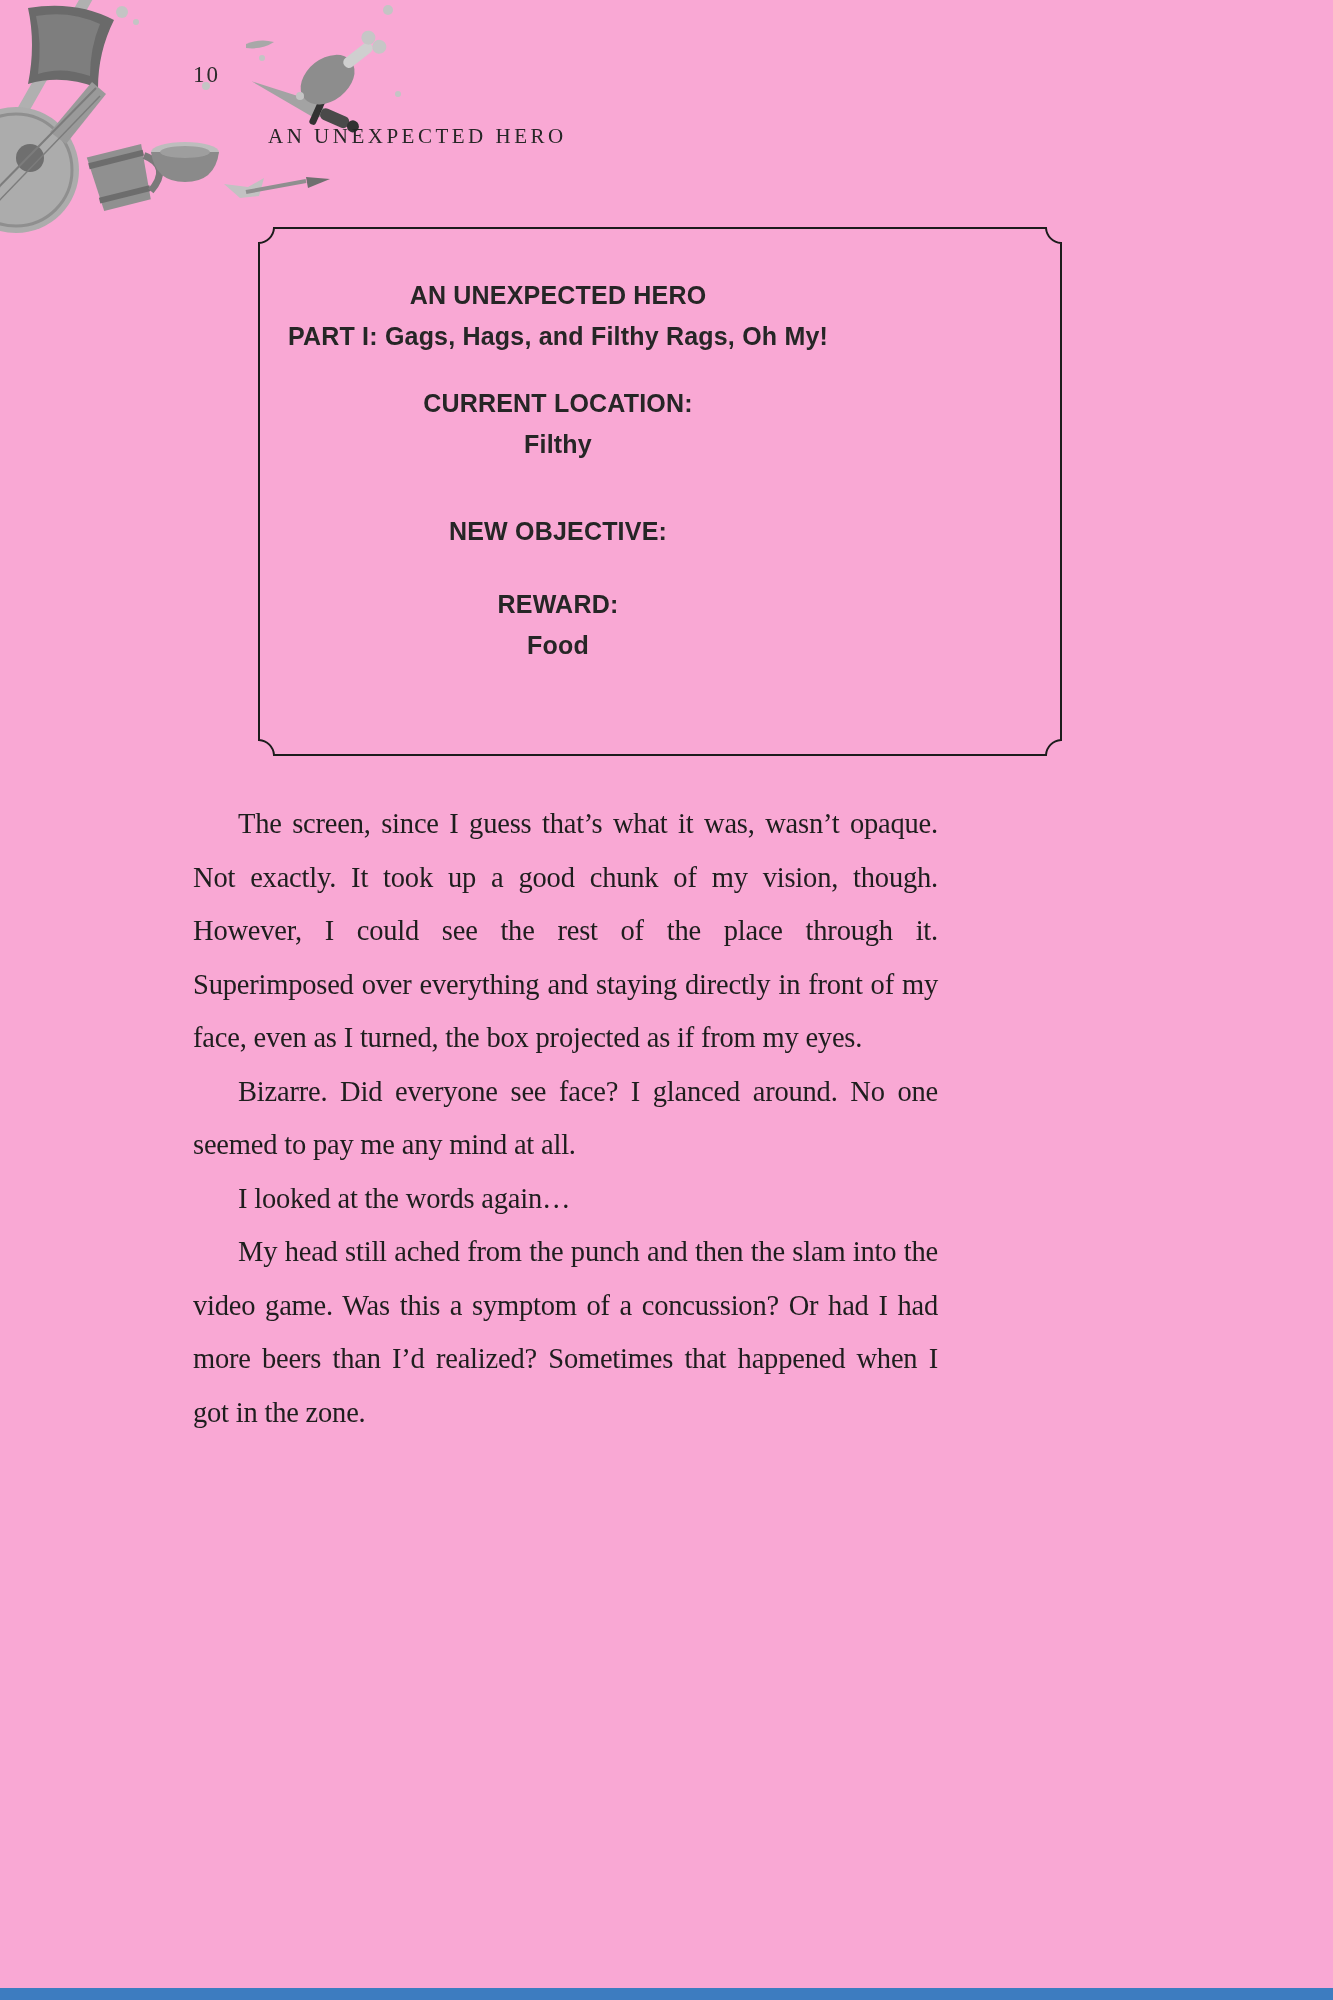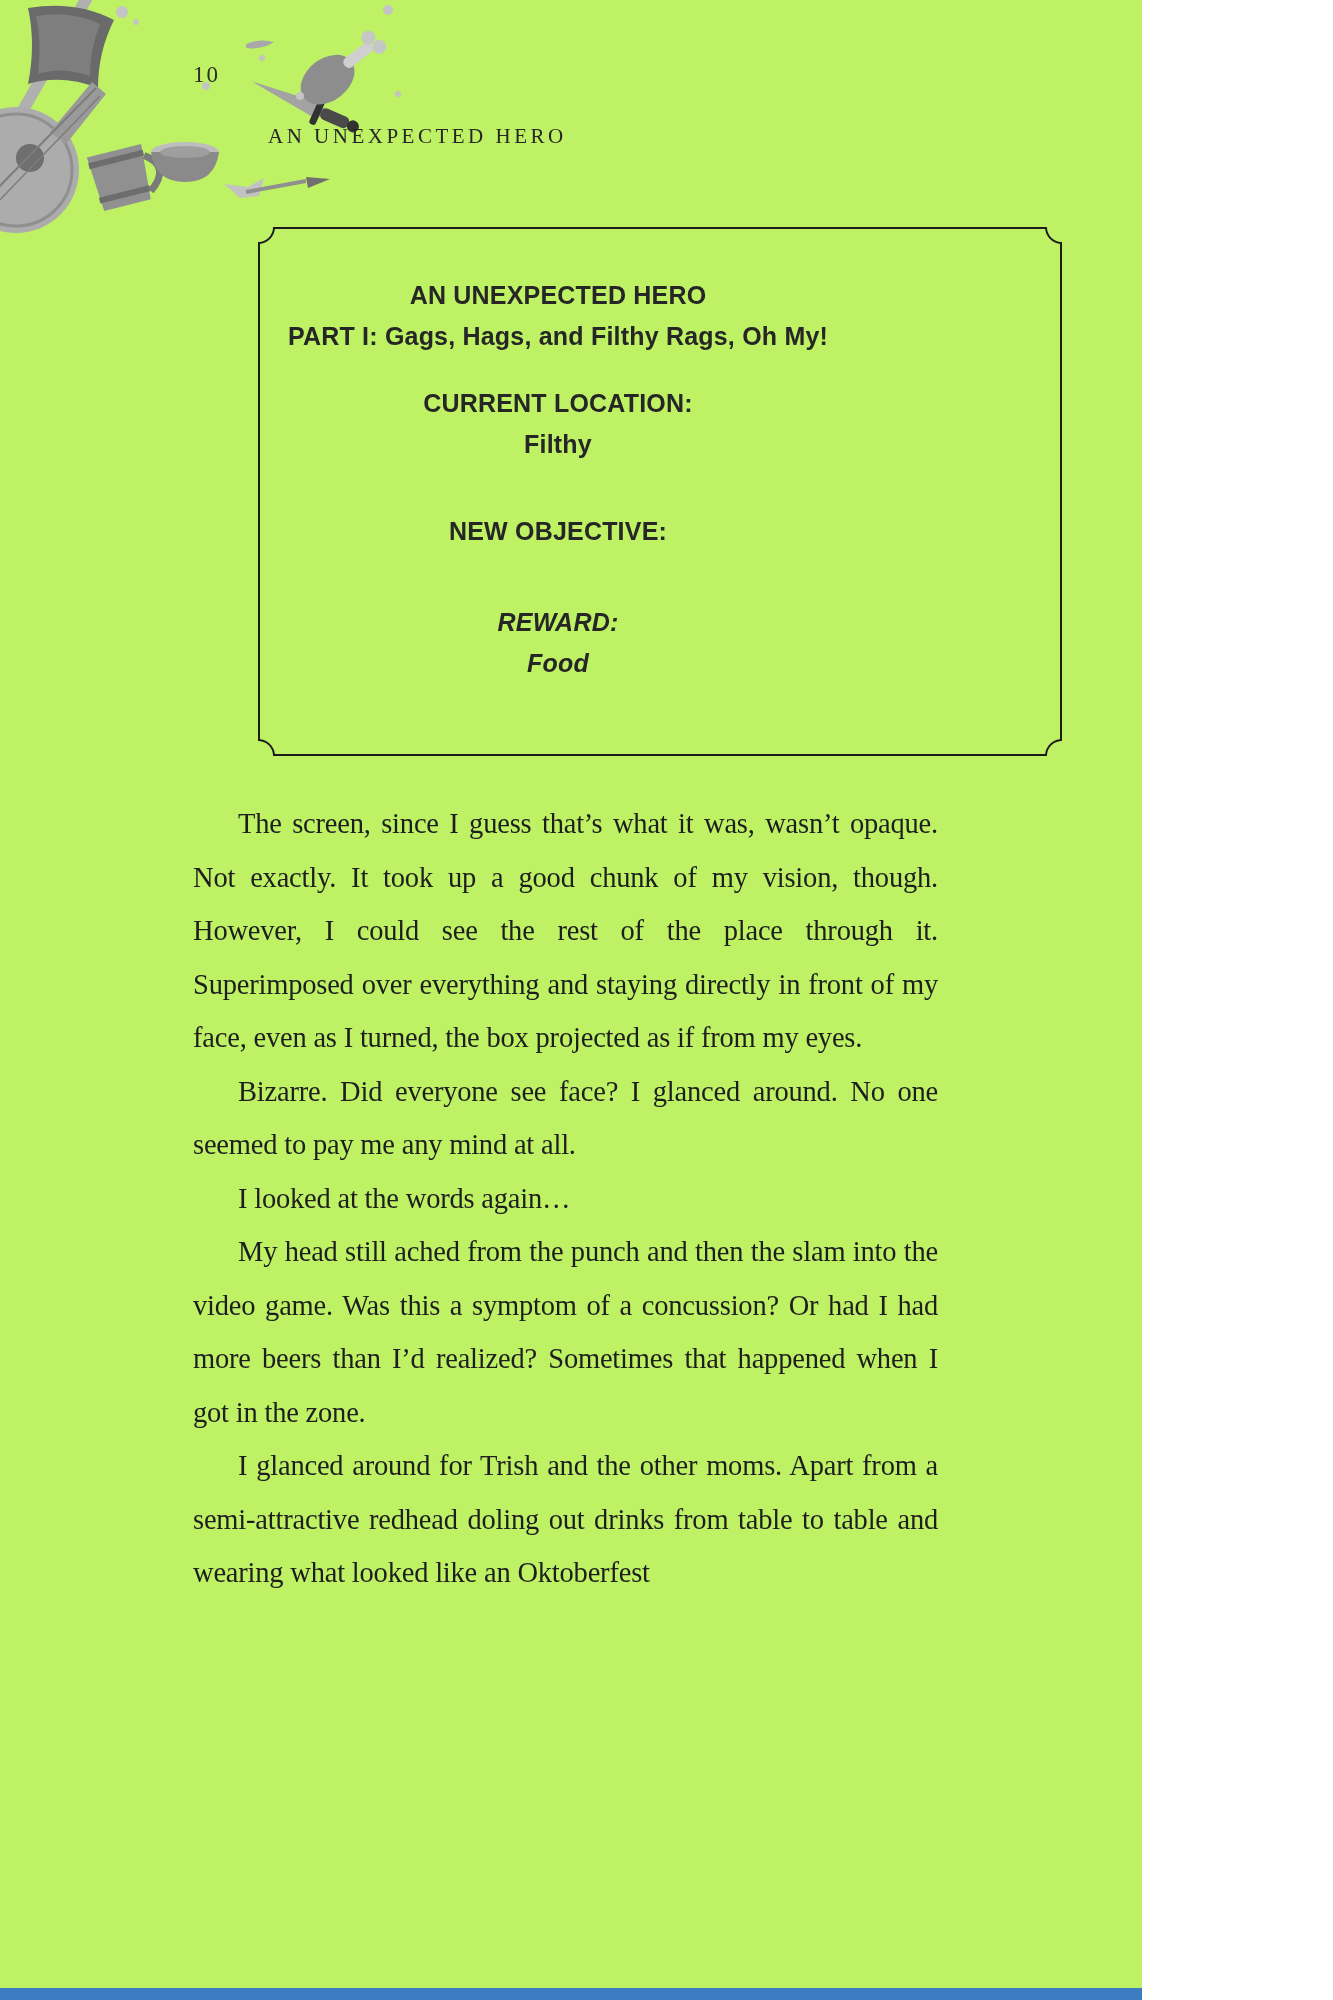--- a/index.html
+++ b/index.html
@@ -1,20 +1,20 @@
 <!DOCTYPE html>
 <html><head>
 <meta charset="utf-8">
 <style>
   html,body{margin:0;padding:0;background:#ffffff;}
   .page{
     position:relative;
-    width:1142px;
+    width:1333px;
     height:2000px;
-    background:#bef264;
+    background:#f9a8d4;
     overflow:hidden;
     font-family:"Liberation Serif", serif;
     color:#1e1e1e;
   }
   
   .decor{position:absolute;left:0;top:0;width:430px;height:280px;}
   
   .page-number{
     position:absolute;left:193px;top:62px;
     font-size:23px;letter-spacing:2px;color:#2b2b2b;
@@ -34,21 +34,21 @@
     text-align:center;
     font-family:"Liberation Sans", sans-serif;
     font-weight:700;
     font-size:25px;line-height:41px;
     color:#262626;
     letter-spacing:0.2px;
   }
   .qgroup{margin:0;}
   .qgroup.loc{margin-top:26px;}
   .qgroup.obj{margin-top:46px;}
-  .qgroup.rew{margin-top:50px;font-style:italic;}
+  .qgroup.rew{margin-top:32px;}
   
   .body-text{
     position:absolute;left:163px;top:797px;width:745px;
     font-size:28.5px;line-height:53.5px;
     letter-spacing:-0.2px;
     text-align:justify;
     color:#1e1e1e;
     margin-left:30px;
   }
   .body-text p{margin:0;text-indent:45px;}
@@ -147,18 +147,17 @@
         <div>Food</div>
       </div>
     </div>
   </div>
 
   <div class="body-text">
     <p>The screen, since I guess that’s what it was, wasn’t opaque. Not exactly. It took up a good chunk of my vision, though. However, I could see the rest of the place through it. Superimposed over everything and staying directly in front of my face, even as I turned, the box projected as if from my eyes.</p>
     <p>Bizarre. Did everyone see face? I glanced around. No one seemed to pay me any mind at all.</p>
     <p>I looked at the words again…</p>
     <p>My head still ached from the punch and then the slam into the video game. Was this a symptom of a concussion? Or had I had more beers than I’d realized? Sometimes that happened when I got in the zone.</p>
-    <p class="closing">I glanced around for Trish and the other moms. Apart from a semi-attractive redhead doling out drinks from table to table and wearing what looked like an Oktoberfest</p>
   </div>
 
   <div class="progress-bar"></div>
 
 </div>
 
 </body></html>

